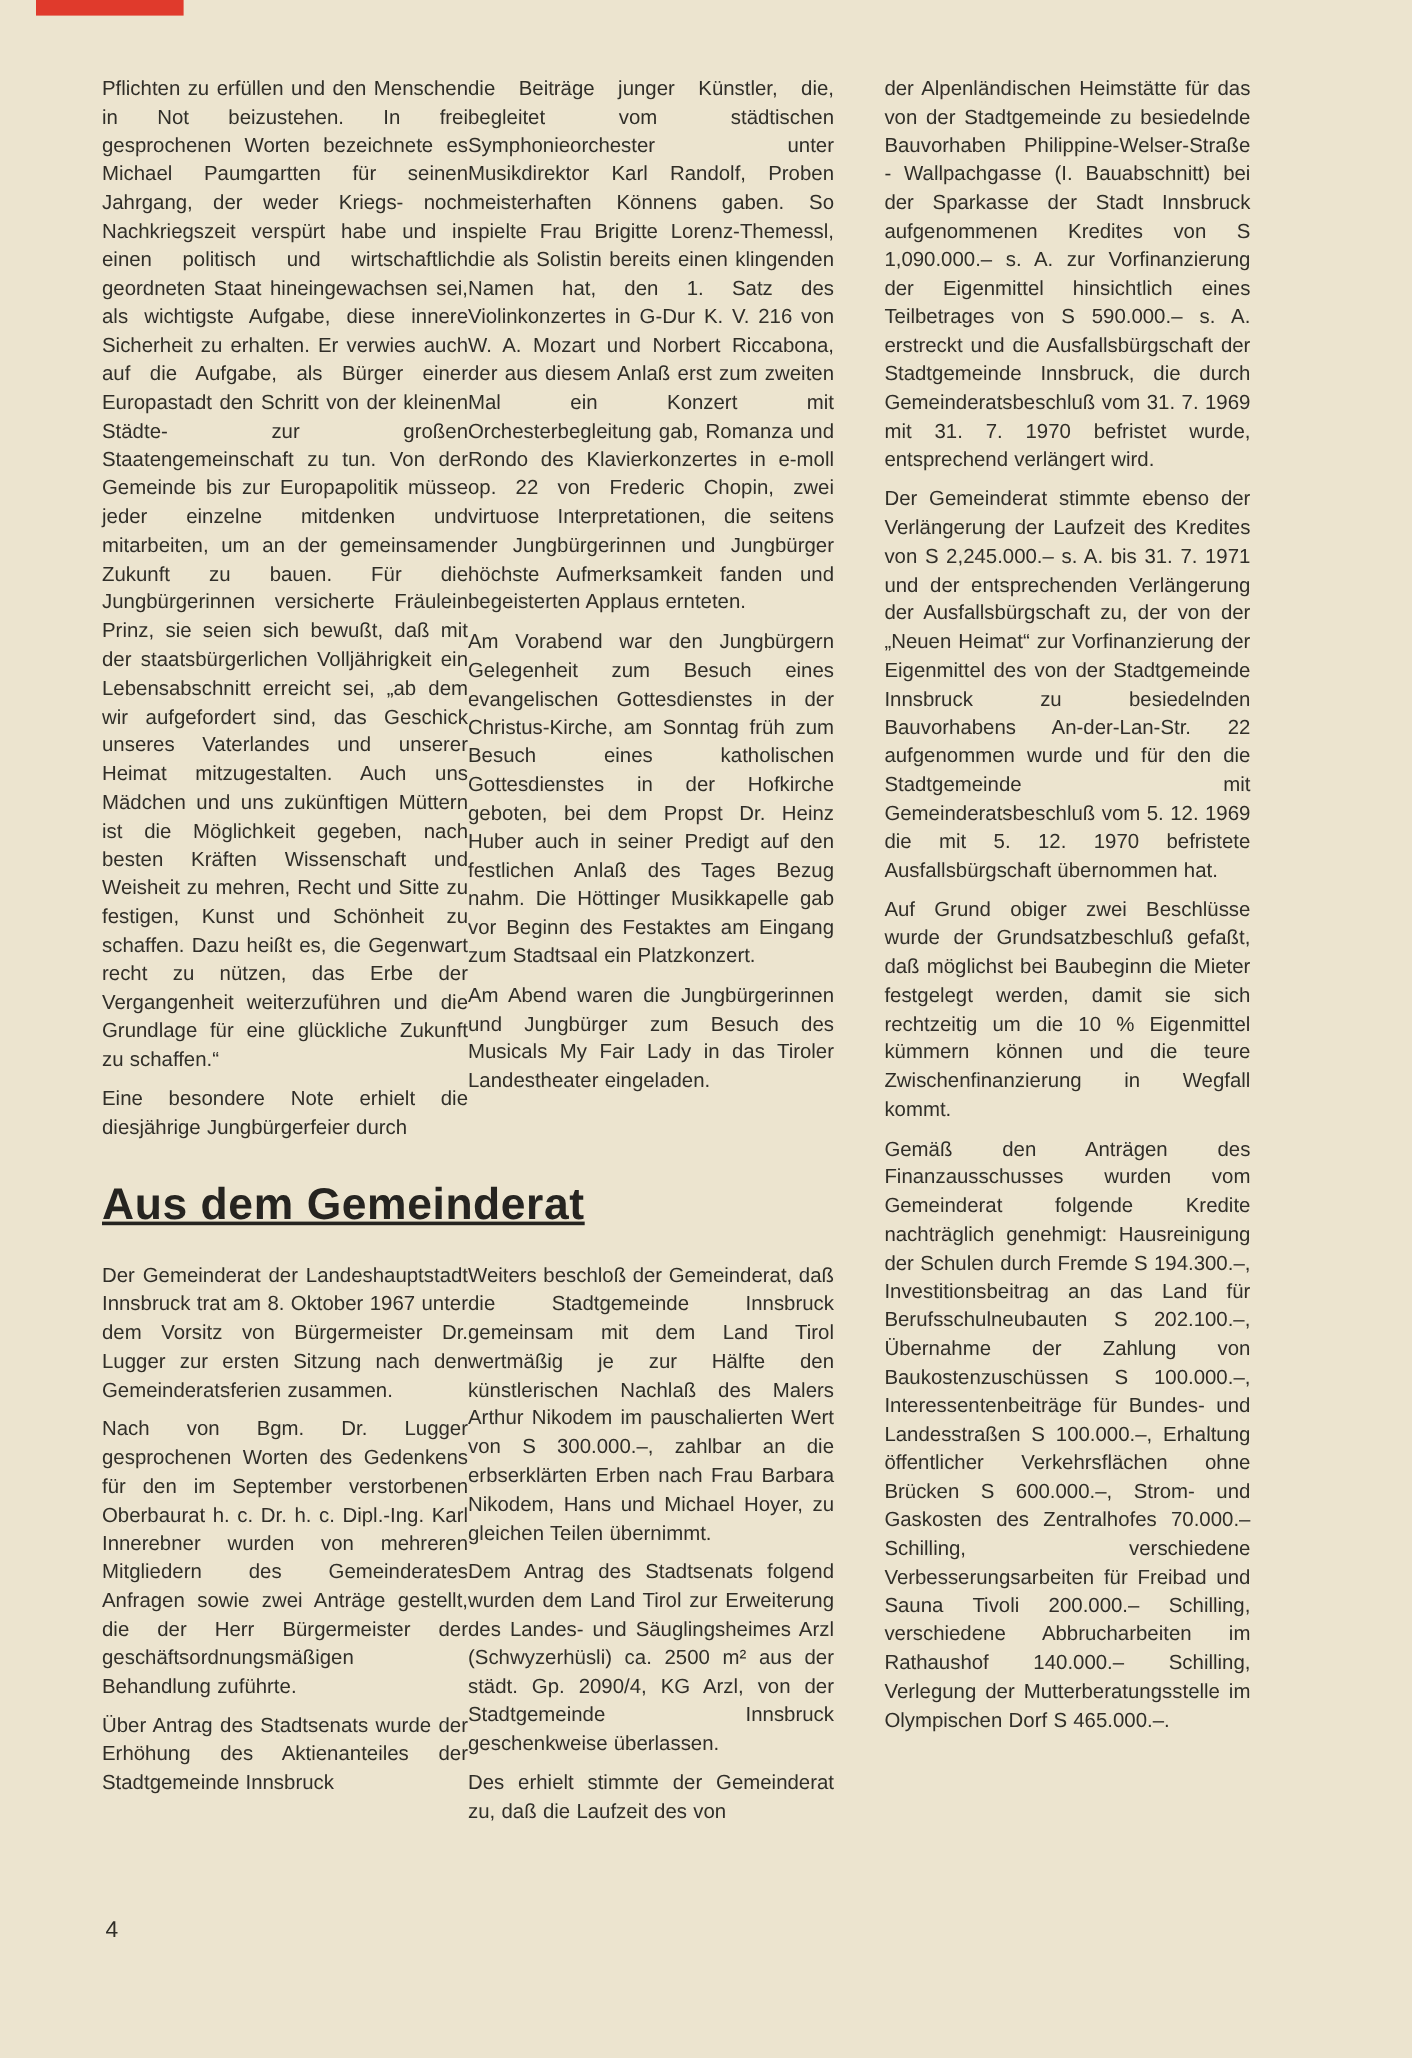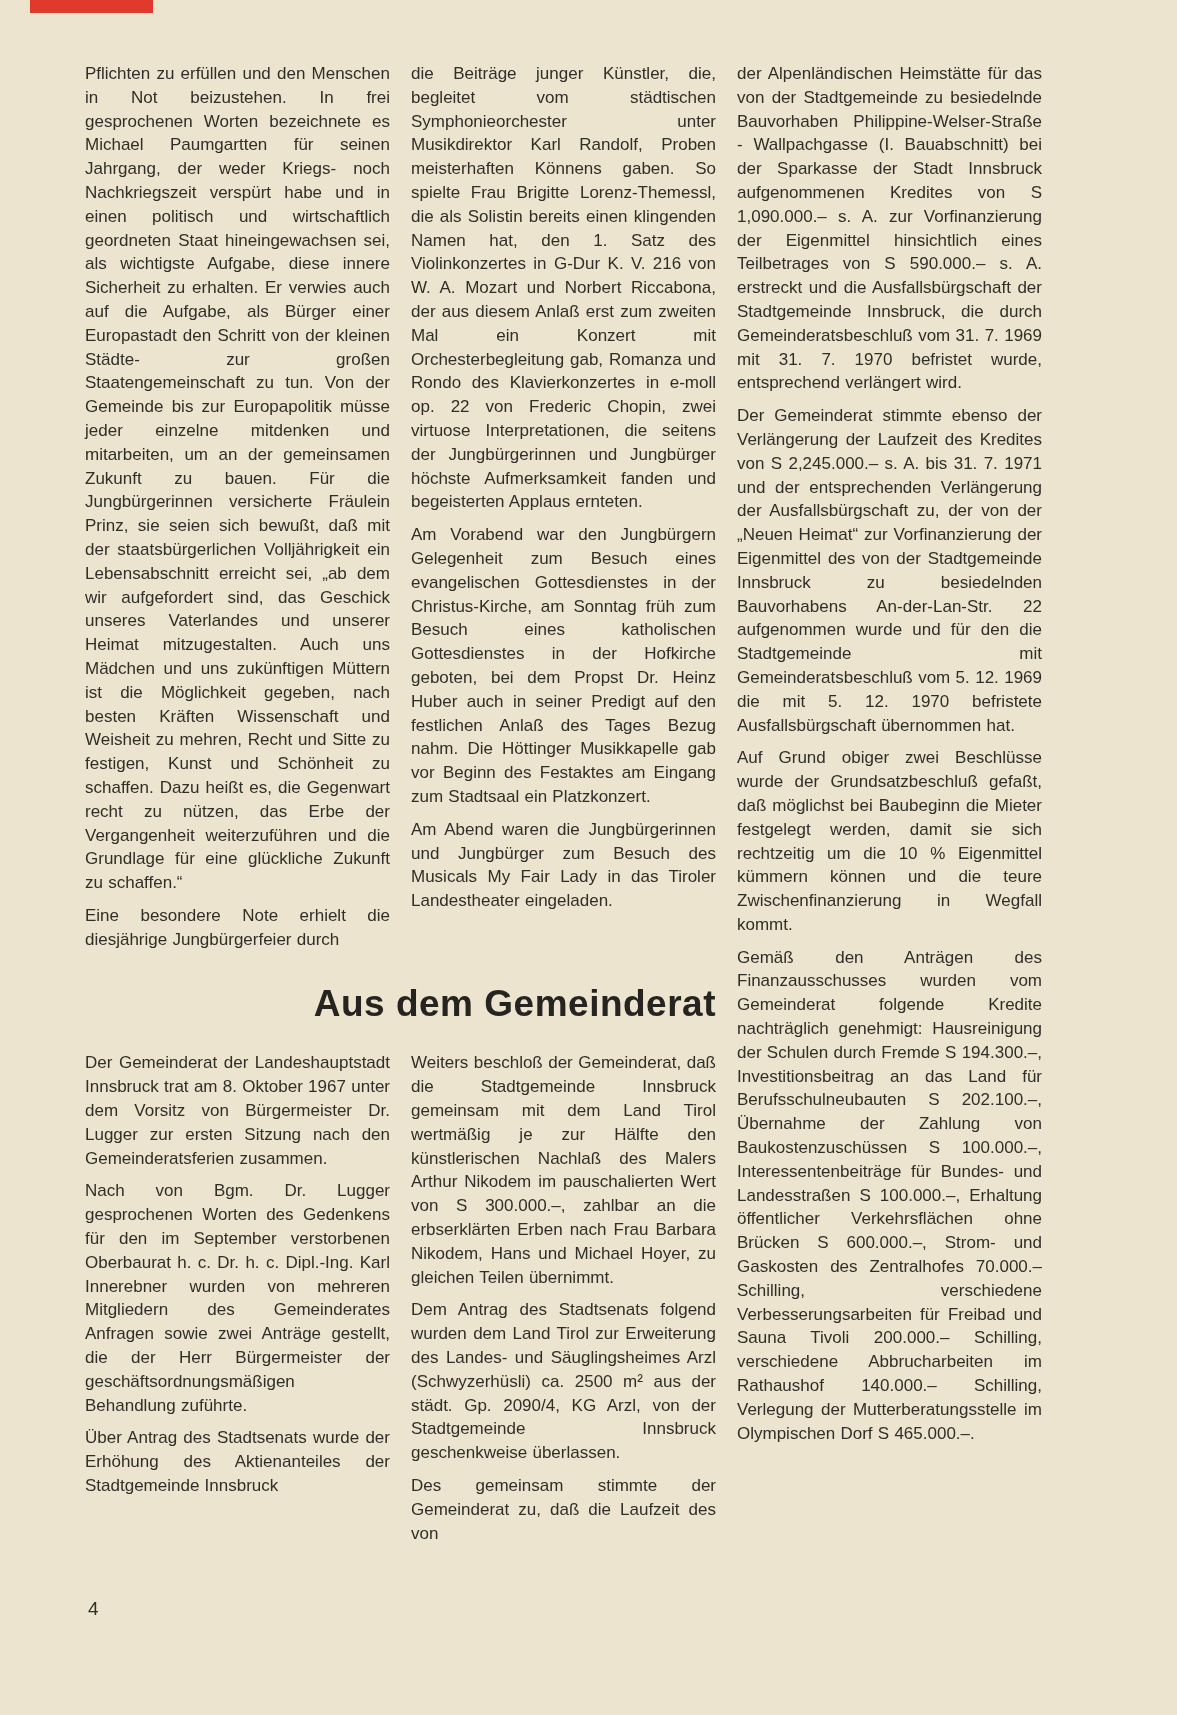--- a/index.html
+++ b/index.html
@@ -21,40 +21,41 @@
   }
   .content {
     position: absolute;
     left: 85px; top: 62px;
     width: 957px;
     display: flex;
     gap: 21px;
     align-items: flex-start;
   }
   .left-area { width: 631px; flex: 0 0 631px; }
-  .row { display: flex; gap: 21px; align-items: flex-start; }
+  .row { display: flex; align-items: flex-start; }
   .col { width: 305px; flex: 0 0 305px; }
   .col3 { flex: 0 0 305px; }
   .col p {
     margin: 0 0 9px 0;
     font-size: 17px;
     line-height: 23.8px;
     text-align: justify;
     hyphens: auto;
     -webkit-hyphens: auto;
     word-spacing: 0.5px;
   }
   .col p:last-child { margin-bottom: 0; }
   .heading {
     margin: 32px 0 26px 0;
-    text-align: right;
+    text-align: left;
     font-size: 37px;
     font-weight: bold;
     letter-spacing: 0.5px;
     color: #262420;
+    text-decoration: underline;
   }
   .page-number {
     position: absolute;
     left: 88px; top: 1598px;
     font-size: 19px;
     color: #302e28;
   }
 </style>
 </head>
 <body style="background: rgb(236, 228, 207); color: rgb(48, 46, 40);">
@@ -81,21 +82,21 @@
 
       <div class="row">
         <div class="col">
             <p>Der Gemeinderat der Landeshauptstadt Innsbruck trat am 8. Oktober 1967 unter dem Vorsitz von Bürgermeister Dr. Lugger zur ersten Sitzung nach den Gemeinderatsferien zusammen.</p>
             <p>Nach von Bgm. Dr. Lugger gesprochenen Worten des Gedenkens für den im September verstorbenen Oberbaurat h. c. Dr. h. c. Dipl.-Ing. Karl Innerebner wurden von mehreren Mitgliedern des Gemeinderates Anfragen sowie zwei Anträge gestellt, die der Herr Bürgermeister der geschäftsordnungsmäßigen Behandlung zuführte.</p>
             <p>Über Antrag des Stadtsenats wurde der Erhöhung des Aktienanteiles der Stadtgemeinde Innsbruck</p>
           </div>
         <div class="col">
             <p>Weiters beschloß der Gemeinderat, daß die Stadtgemeinde Innsbruck gemeinsam mit dem Land Tirol wertmäßig je zur Hälfte den künstlerischen Nachlaß des Malers Arthur Nikodem im pauschalierten Wert von S 300.000.–, zahlbar an die erbserklärten Erben nach Frau Barbara Nikodem, Hans und Michael Hoyer, zu gleichen Teilen übernimmt.</p>
             <p>Dem Antrag des Stadtsenats folgend wurden dem Land Tirol zur Erweiterung des Landes- und Säuglingsheimes Arzl (Schwyzerhüsli) ca. 2500 m² aus der städt. Gp. 2090/4, KG Arzl, von der Stadtgemeinde Innsbruck geschenkweise überlassen.</p>
-            <p>Des gemeinsam stimmte der Gemeinderat zu, daß die Laufzeit des von</p>
+            <p>Des erhielt stimmte der Gemeinderat zu, daß die Laufzeit des von</p>
           </div>
       </div>
 
     </div>
 
     <div class="col col3">
         <p>der Alpenländischen Heimstätte für das von der Stadtgemeinde zu besiedelnde Bauvorhaben Philippine-Welser-Straße - Wallpachgasse (I. Bauabschnitt) bei der Sparkasse der Stadt Innsbruck aufgenommenen Kredites von S 1,090.000.– s. A. zur Vorfinanzierung der Eigenmittel hinsichtlich eines Teilbetrages von S 590.000.– s. A. erstreckt und die Ausfallsbürgschaft der Stadtgemeinde Innsbruck, die durch Gemeinderatsbeschluß vom 31. 7. 1969 mit 31. 7. 1970 befristet wurde, entsprechend verlängert wird.</p>
         <p>Der Gemeinderat stimmte ebenso der Verlängerung der Laufzeit des Kredites von S 2,245.000.– s. A. bis 31. 7. 1971 und der entsprechenden Verlängerung der Ausfallsbürgschaft zu, der von der „Neuen Heimat“ zur Vorfinanzierung der Eigenmittel des von der Stadtgemeinde Innsbruck zu besiedelnden Bauvorhabens An-der-Lan-Str. 22 aufgenommen wurde und für den die Stadtgemeinde mit Gemeinderatsbeschluß vom 5. 12. 1969 die mit 5. 12. 1970 befristete Ausfallsbürgschaft übernommen hat.</p>
         <p>Auf Grund obiger zwei Beschlüsse wurde der Grundsatzbeschluß gefaßt, daß möglichst bei Baubeginn die Mieter festgelegt werden, damit sie sich rechtzeitig um die 10 % Eigenmittel kümmern können und die teure Zwischenfinanzierung in Wegfall kommt.</p>
         <p>Gemäß den Anträgen des Finanzausschusses wurden vom Gemeinderat folgende Kredite nachträglich genehmigt: Hausreinigung der Schulen durch Fremde S 194.300.–, Investitionsbeitrag an das Land für Berufsschulneubauten S 202.100.–, Übernahme der Zahlung von Baukostenzuschüssen S 100.000.–, Interessentenbeiträge für Bundes- und Landesstraßen S 100.000.–, Erhaltung öffentlicher Verkehrsflächen ohne Brücken S 600.000.–, Strom- und Gaskosten des Zentralhofes 70.000.– Schilling, verschiedene Verbesserungsarbeiten für Freibad und Sauna Tivoli 200.000.– Schilling, verschiedene Abbrucharbeiten im Rathaushof 140.000.– Schilling, Verlegung der Mutterberatungsstelle im Olympischen Dorf S 465.000.–.</p>

